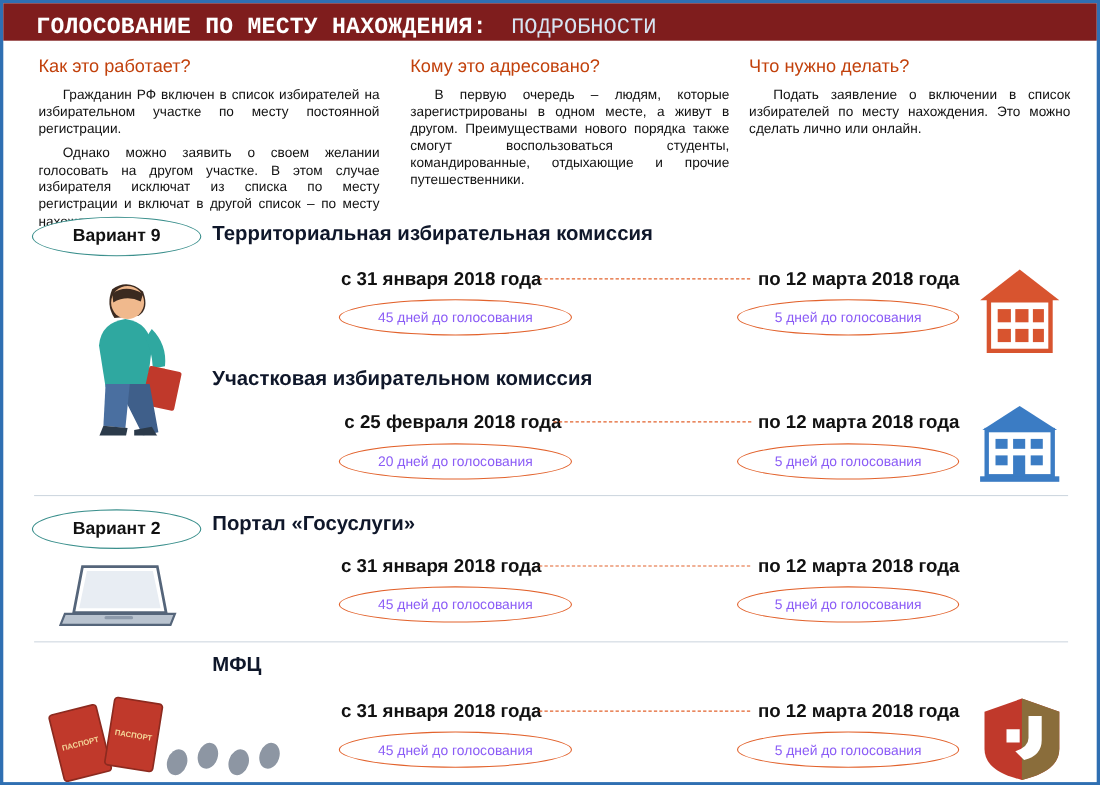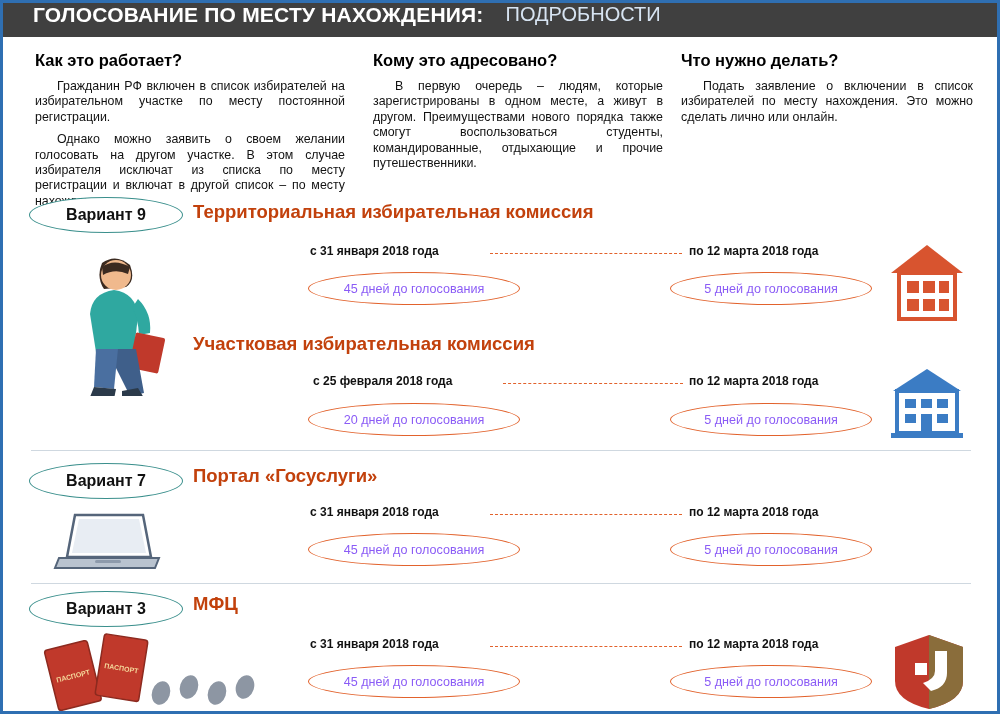--- a/index.html
+++ b/index.html
@@ -21,25 +21,26 @@
     box-sizing: border-box;
     border: 3px solid #2f6fb2;
     background: #ffffff;
   }
   
   .header {
     position: absolute;
     left: 0; top: 0;
     width: 994px;
     height: 34px;
-    background: #404040;
+    background: #7f1d1d;
     display: flex;
-    align-items: flex-start;
+    align-items: flex-end;
     padding-left: 30px;
     box-sizing: border-box;
+    font-family: Liberation Mono, monospace;
   }
   .header-title {
     color: #ffffff;
     font-size: 21px;
     font-weight: bold;
     letter-spacing: 0.2px;
     white-space: nowrap;
   }
   .header-sub {
     color: #d7e4f2;
@@ -57,23 +58,23 @@
     height: 145px;
   }
   .col {
     position: absolute;
     top: 0;
   }
   .col-1 { left: 32px;  width: 310px; }
   .col-2 { left: 370px; width: 290px; }
   .col-3 { left: 678px; width: 292px; }
   .col-h {
-    color: #000000;
+    color: #c2410c;
     font-size: 16.5px;
-    font-weight: bold;
+    font-weight: normal;
     margin: 0 0 9px 0;
   }
   .col-p {
     color: #111111;
     font-size: 12.4px;
     line-height: 15.4px;
     text-align: justify;
     text-indent: 22px;
     margin: 0 0 7px 0;
   }
@@ -88,29 +89,29 @@
     display: flex;
     align-items: center;
     justify-content: center;
     color: #111111;
     font-size: 16px;
     font-weight: bold;
   }
   
   .sec-title {
     position: absolute;
-    color: #c2410c;
+    color: #0f172a;
     font-size: 18.5px;
     font-weight: bold;
     white-space: nowrap;
   }
   
   .date-left, .date-right {
     position: absolute;
-    font-size: 12px;
+    font-size: 17px;
     font-weight: bold;
     color: #111111;
     white-space: nowrap;
   }
   .dashline {
     position: absolute;
     height: 0;
     border-top: 1.6px dashed #e2622c;
   }
   .bubble {
@@ -207,21 +208,21 @@
       <rect x="10" y="30" width="56" height="46" fill="#ffffff" stroke="#d8542f" stroke-width="4"></rect>
       <rect x="18" y="38" width="12" height="12" fill="#d8542f"></rect>
       <rect x="34" y="38" width="12" height="12" fill="#d8542f"></rect>
       <rect x="50" y="38" width="10" height="12" fill="#d8542f"></rect>
       <rect x="18" y="56" width="12" height="12" fill="#d8542f"></rect>
       <rect x="34" y="56" width="12" height="12" fill="#d8542f"></rect>
       <rect x="50" y="56" width="10" height="12" fill="#d8542f"></rect>
     </svg>
   </div>
 
-  <div class="sec-title" style="left:190px; top:330px;">Участковая  избирательная комиссия</div>
+  <div class="sec-title" style="left:190px; top:330px;">Участковая  избирательном комиссия</div>
 
   <div class="date-left" style="left:310px; top:371px;">с 25 февраля 2018 года</div>
   <div class="dashline" style="left:500px; top:380px; width:180px;"></div>
   <div class="date-right" style="left:686px; top:371px;">по 12 марта 2018 года</div>
 
   <div class="bubble bubble-l" style="left:305px; top:400px;">
     <span>20 дней до голосования</span>
   </div>
   <div class="bubble bubble-r" style="left:667px; top:400px;">
     <span>5 дней до голосования</span>
@@ -237,21 +238,21 @@
       <rect x="16" y="47" width="11" height="9" fill="#3b7cc4"></rect>
       <rect x="48" y="47" width="11" height="9" fill="#3b7cc4"></rect>
       <rect x="32" y="47" width="11" height="19" fill="#3b7cc4"></rect>
       <rect x="2" y="66" width="72" height="5" fill="#3b7cc4"></rect>
     </svg>
   </div>
 
   <div class="hr" style="top:447px;"></div>
 
   <div class="variant" style="left:26px; top:460px;">
-    <span>Вариант 7</span>
+    <span>Вариант 2</span>
   </div>
 
   <div class="sec-title" style="left:190px; top:462px;">Портал «Госуслуги»</div>
 
   <div class="date-left" style="left:307px; top:502px;">с 31 января 2018 года</div>
   <div class="dashline" style="left:487px; top:511px; width:192px;"></div>
   <div class="date-right" style="left:686px; top:502px;">по 12 марта 2018 года</div>
 
   <div class="bubble bubble-l" style="left:305px; top:530px;">
     <span>45 дней до голосования</span>
@@ -265,23 +266,20 @@
       <path d="M24 4 L92 4 L100 46 L16 46 Z" fill="#ffffff" stroke="#55657a" stroke-width="2.5"></path>
       <path d="M28 8 L88 8 L95 42 L21 42 Z" fill="#e8edf3"></path>
       <path d="M8 47 L108 47 L104 57 L4 57 Z" fill="#b9c3cf" stroke="#55657a" stroke-width="2"></path>
       <rect x="44" y="49" width="26" height="3" rx="1.5" fill="#8d9aab"></rect>
     </svg>
   </div>
 
 
   <div class="hr" style="top:580px;"></div>
 
-  <div class="variant" style="left:26px; top:588px;">
-    <span>Вариант 3</span>
-  </div>
 
   <div class="sec-title" style="left:190px; top:590px;">МФЦ</div>
 
   <div class="date-left" style="left:307px; top:634px;">с 31 января 2018 года</div>
   <div class="dashline" style="left:487px; top:643px; width:192px;"></div>
   <div class="date-right" style="left:686px; top:634px;">по 12 марта 2018 года</div>
 
   <div class="bubble bubble-l" style="left:305px; top:662px;">
     <span>45 дней до голосования</span>
   </div>

